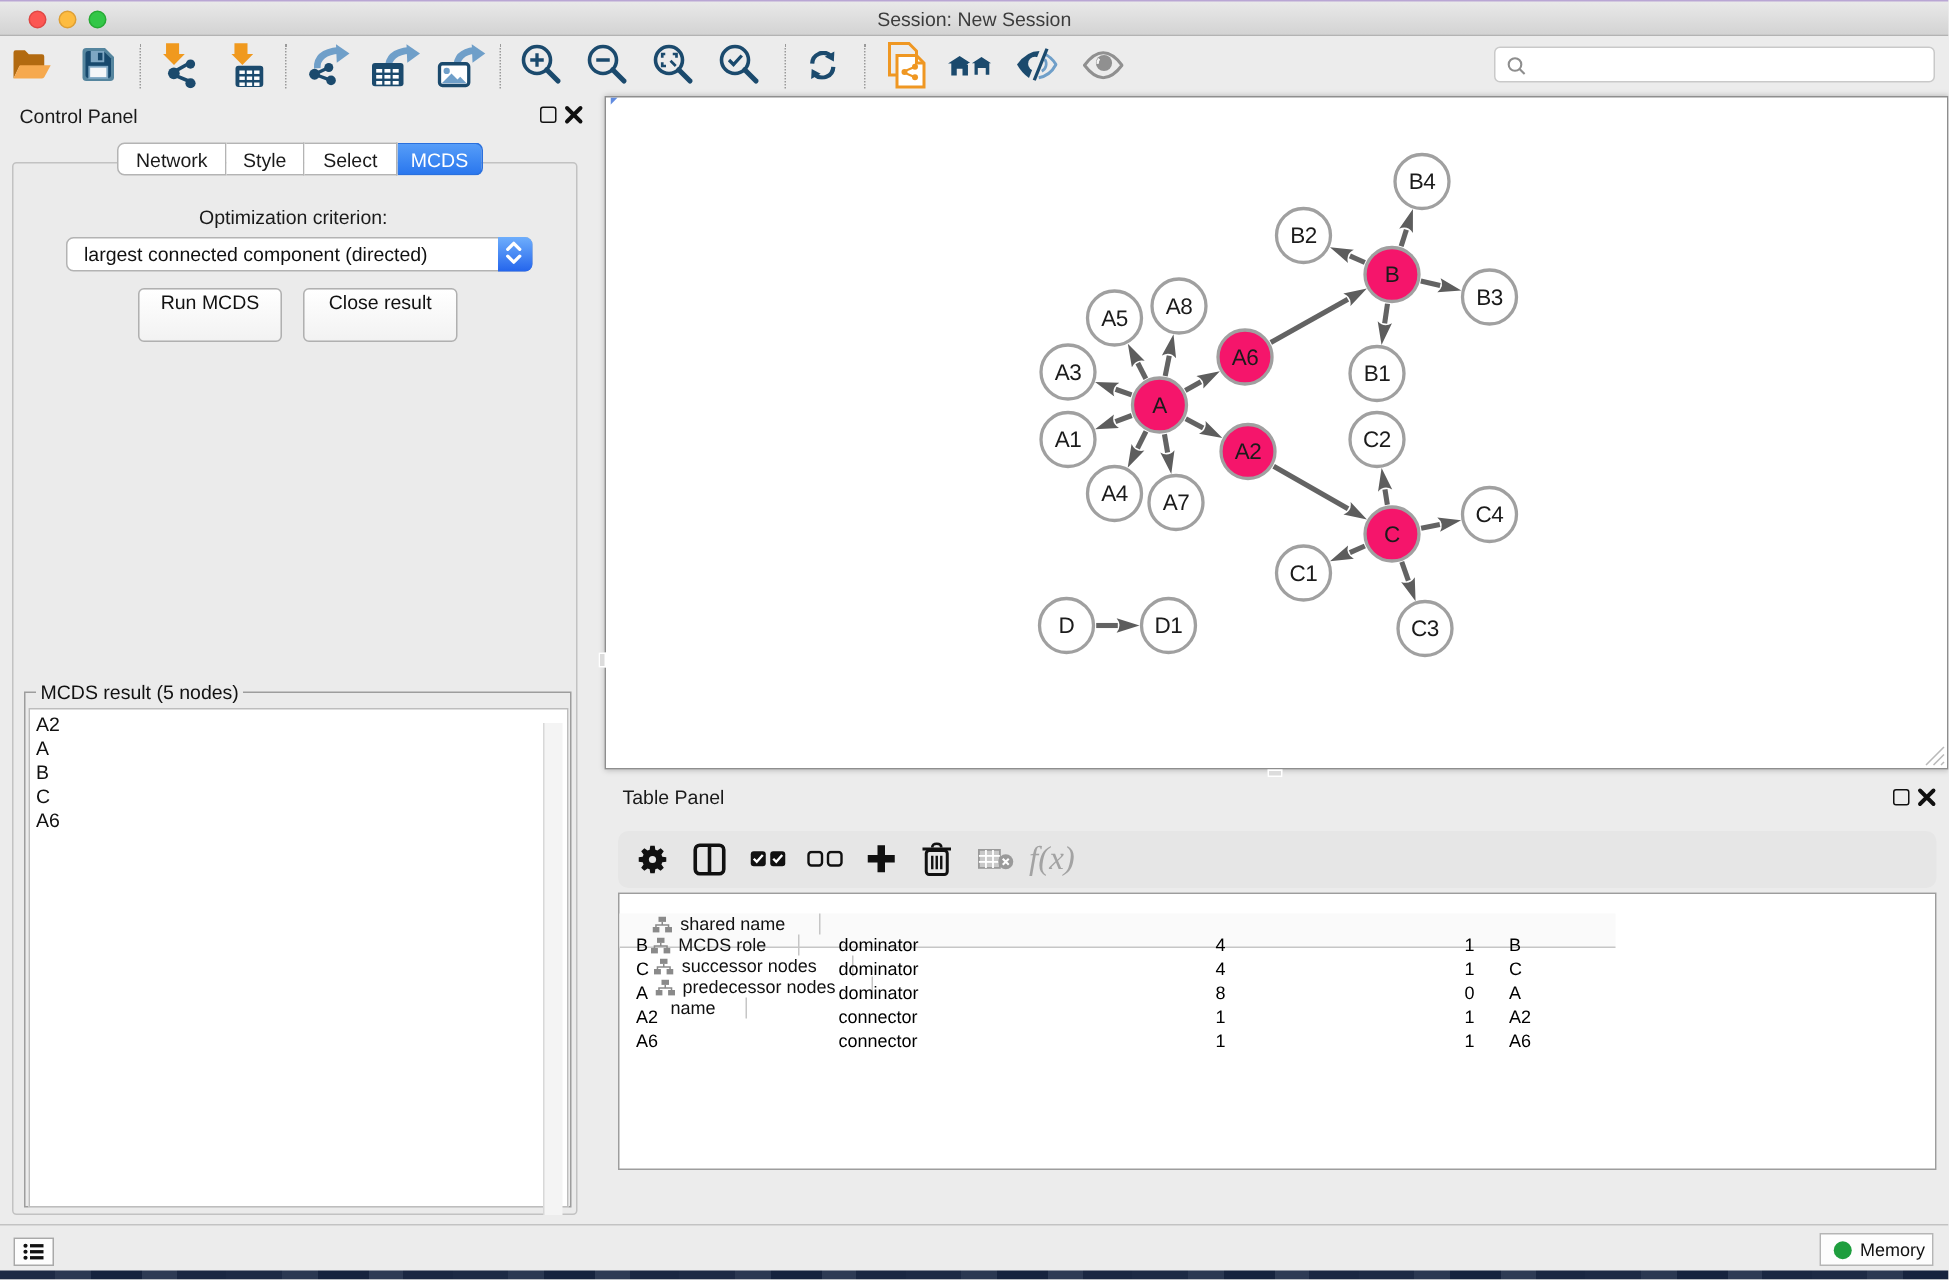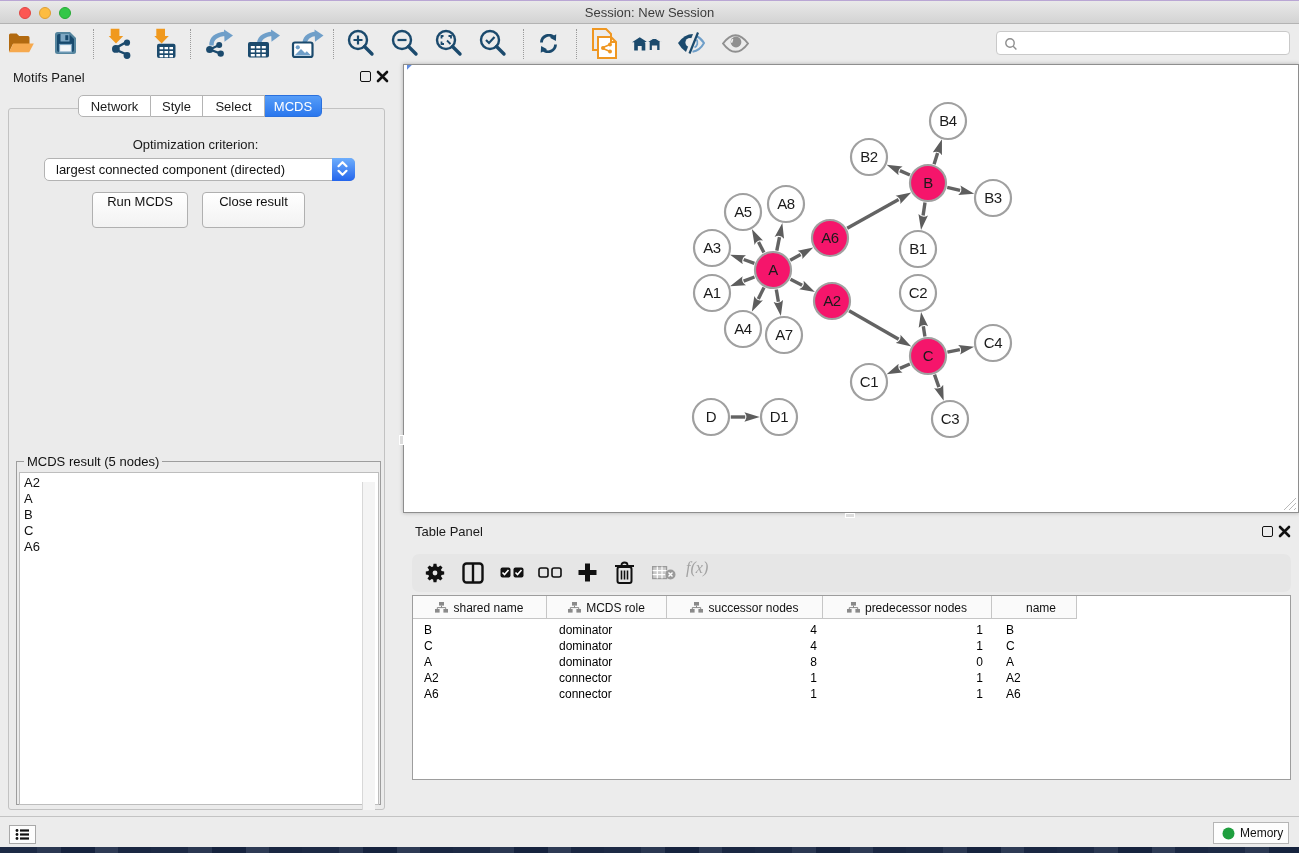--- a/index.html
+++ b/index.html
@@ -51,22 +51,22 @@
   border:1px solid #8e8e8e; box-shadow:0 0 4px rgba(0,0,0,0.25); }
 #net-titlebar { left:0; top:0; width:894px; height:21px;
   background:linear-gradient(#ececec,#d6d6d6); border-bottom:1px solid #a8a8a8; }
 #net-titlebar .tl { width:11px; height:11px; border-radius:50%; top:5px; }
 #net-title-text { width:100%; text-align:center; top:3px; font-size:12px; color:#2c2c2c; }
 
 
 #tpanel { left:403px; top:517px; width:896px; height:298px; }
 #tp-toolbar { left:9px; top:37px; width:879px; height:38px; background:#e6e6e6; border-radius:7px; }
 #tp-table { left:9px; top:78px; width:879px; height:185px; background:#fff; border:1px solid #9d9d9d; }
-#tp-header { left:0; top:0; width:664px; height:23px; background:#fafafa;
-  border-bottom:1px solid #c6c6c6; font-size:12px; color:#111; }
+#tp-header { left:0; top:13px; width:664px; height:23px; background:#fafafa;
+  border-bottom:1px solid #c6c6c6; font-size:12px; color:#111;flex-direction:column; }
 .hcol { border-right:1px solid #c6c6c6; height:23px; display:flex; align-items:center; justify-content:center; }
 .trow { font-size:12px; color:#000; height:16px; }
 #tp-tabs { left:0; top:0; height:20px; display:flex; font-size:13px; }
 .btab { border:1px solid #b4b4b4; border-left:none; background:#fff; color:#1a1a1a;
   display:flex; align-items:center; justify-content:center; height:20px; }
 .btab.sel { background:linear-gradient(#549cf8,#2b79f0); color:#fff; border-color:#2a70dd;
   border-radius:5px 0 0 5px; border-left:1px solid #2a70dd; }
 .btab.last { border-radius:0 5px 5px 0; }
 
 
@@ -233,21 +233,21 @@
   <div class="sep abs" style="left:576px"></div>
   <div id="searchbox" class="abs">
     <svg class="abs" style="left:7px;top:5px" width="14" height="14" viewBox="0 0 14 14">
       <circle cx="6" cy="6" r="4.2" fill="none" stroke="#8e8e8e" stroke-width="1.4"></circle>
       <line x1="9.2" y1="9.2" x2="12.4" y2="12.4" stroke="#8e8e8e" stroke-width="1.4"></line>
     </svg>
   </div>
 </div>
 
 <div id="cpanel" class="abs">
-  <div class="ptitle abs" style="left:13px; top:8px;">Motifs Panel</div>
+  <div class="ptitle abs" style="left:13px; top:8px;">Control Panel</div>
   <div class="sqicon abs" style="left:360px; top:9px;"></div>
   <svg class="abs" style="left:376px; top:8px;" width="13" height="13" viewBox="0 0 13 13">
     <path d="M2 2 L11 11 M11 2 L2 11" stroke="#111" stroke-width="2.6" stroke-linecap="round"></path>
   </svg>
   <div id="cp-content" class="abs"></div>
   <div id="opt-label" class="abs">Optimization criterion:</div>
   <div id="cp-tabs" class="abs">
     <div class="tab first" style="width:73px;">Network</div>
     <div class="tab" style="width:52px;">Style</div>
     <div class="tab" style="width:62px;">Select</div>
@@ -410,21 +410,21 @@
         <rect x="0.6" y="0.6" width="14" height="12" fill="#c9c9c9"></rect>
         <line x1="0.6" y1="4.6" x2="14.6" y2="4.6" stroke="#fff"></line>
         <line x1="0.6" y1="8.6" x2="14.6" y2="8.6" stroke="#fff"></line>
         <line x1="5.3" y1="0.6" x2="5.3" y2="12.6" stroke="#fff"></line>
         <line x1="10" y1="0.6" x2="10" y2="12.6" stroke="#fff"></line>
       </g>
       <circle cx="18.5" cy="8.5" r="5" fill="#9a9a9a"></circle>
       <path d="M16.5 6.5 l4 4 M20.5 6.5 l-4 4" stroke="#fff" stroke-width="1.4"></path>
     </svg>
 
-    <div class="abs" style="left:274px; top:5px; font-family:'Liberation Serif',serif; font-style:italic; font-size:16px; color:#a3a3a3;">f(x)</div>
+    <div class="abs" style="left:274px; top:5px; font-family:'Liberation Serif',serif; font-style:italic; font-size:22px; color:#a3a3a3;">f(x)</div>
   </div>
   <div id="tp-table" class="abs">
     <div id="tp-header" class="abs" style="display:flex;">
       <div class="hcol" style="width:134px;"><svg width="13" height="11" viewBox="0 0 13 11" style="margin-right:5px">
             <g fill="#8a8a8a">
               <rect x="4" y="0" width="5" height="3.6"></rect>
               <rect x="0" y="7" width="4.6" height="3.6"></rect>
               <rect x="8.4" y="7" width="4.6" height="3.6"></rect>
               <path d="M6.5 3.6 v2 M2.3 7 v-1.4 h8.4 V7" stroke="#8a8a8a" fill="none" stroke-width="1"></path>
             </g>

